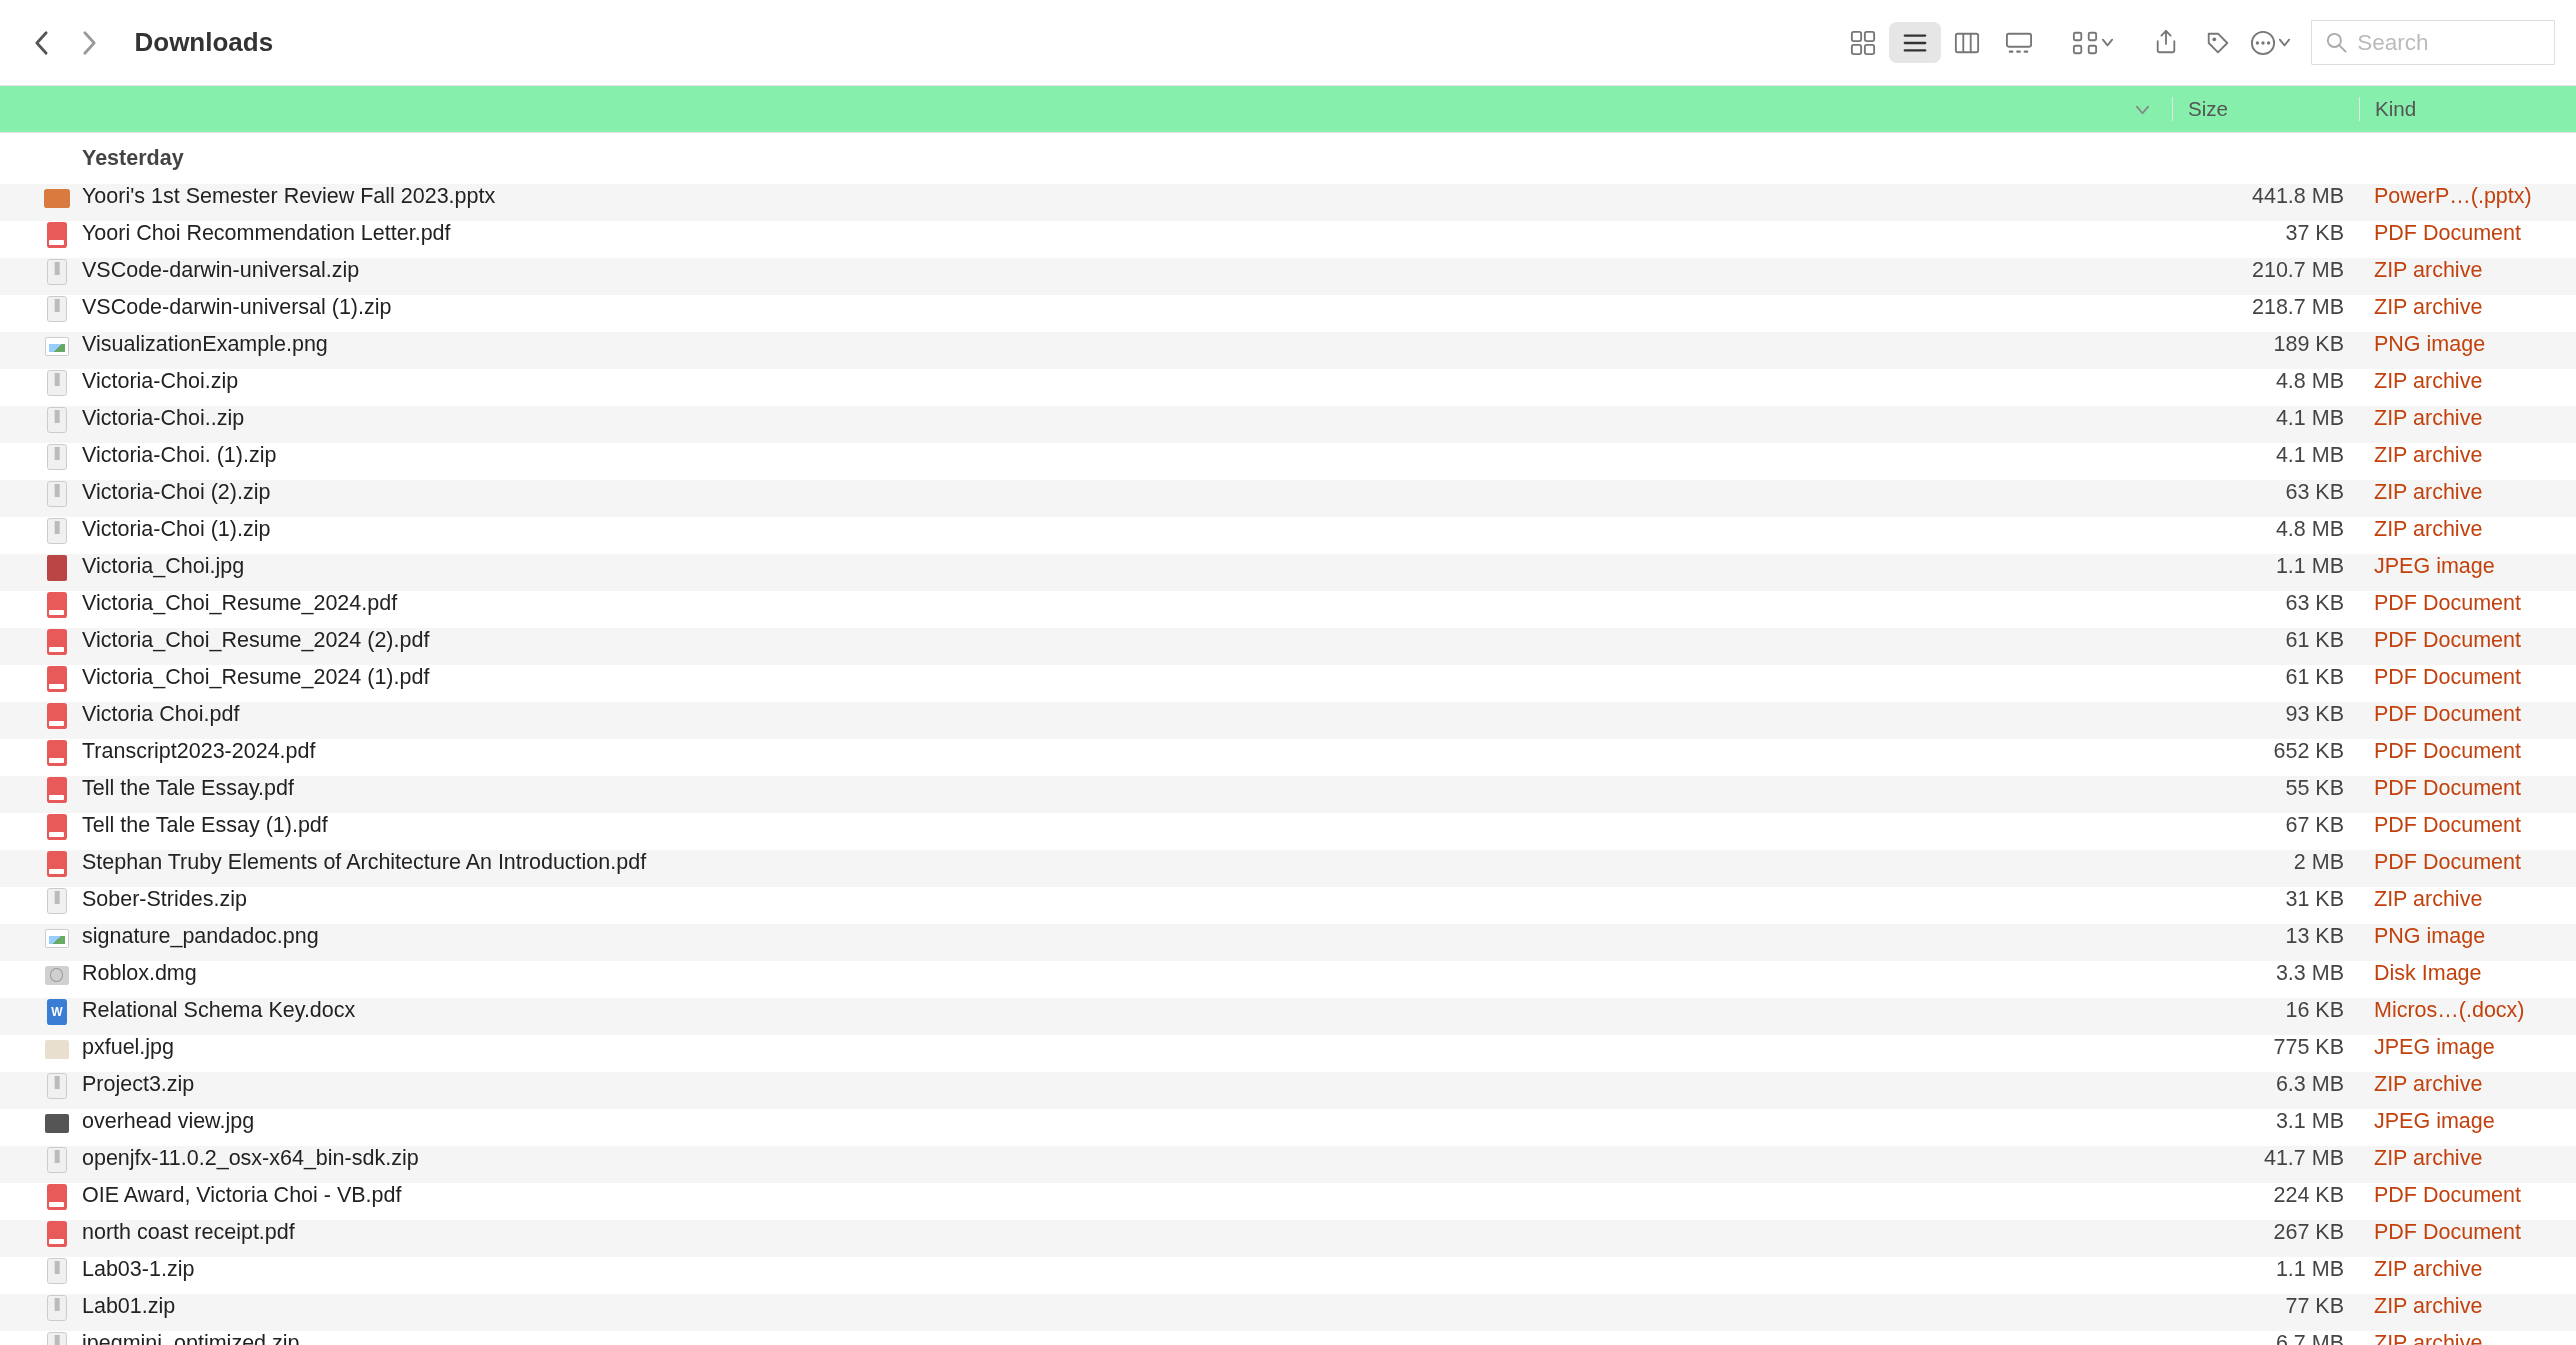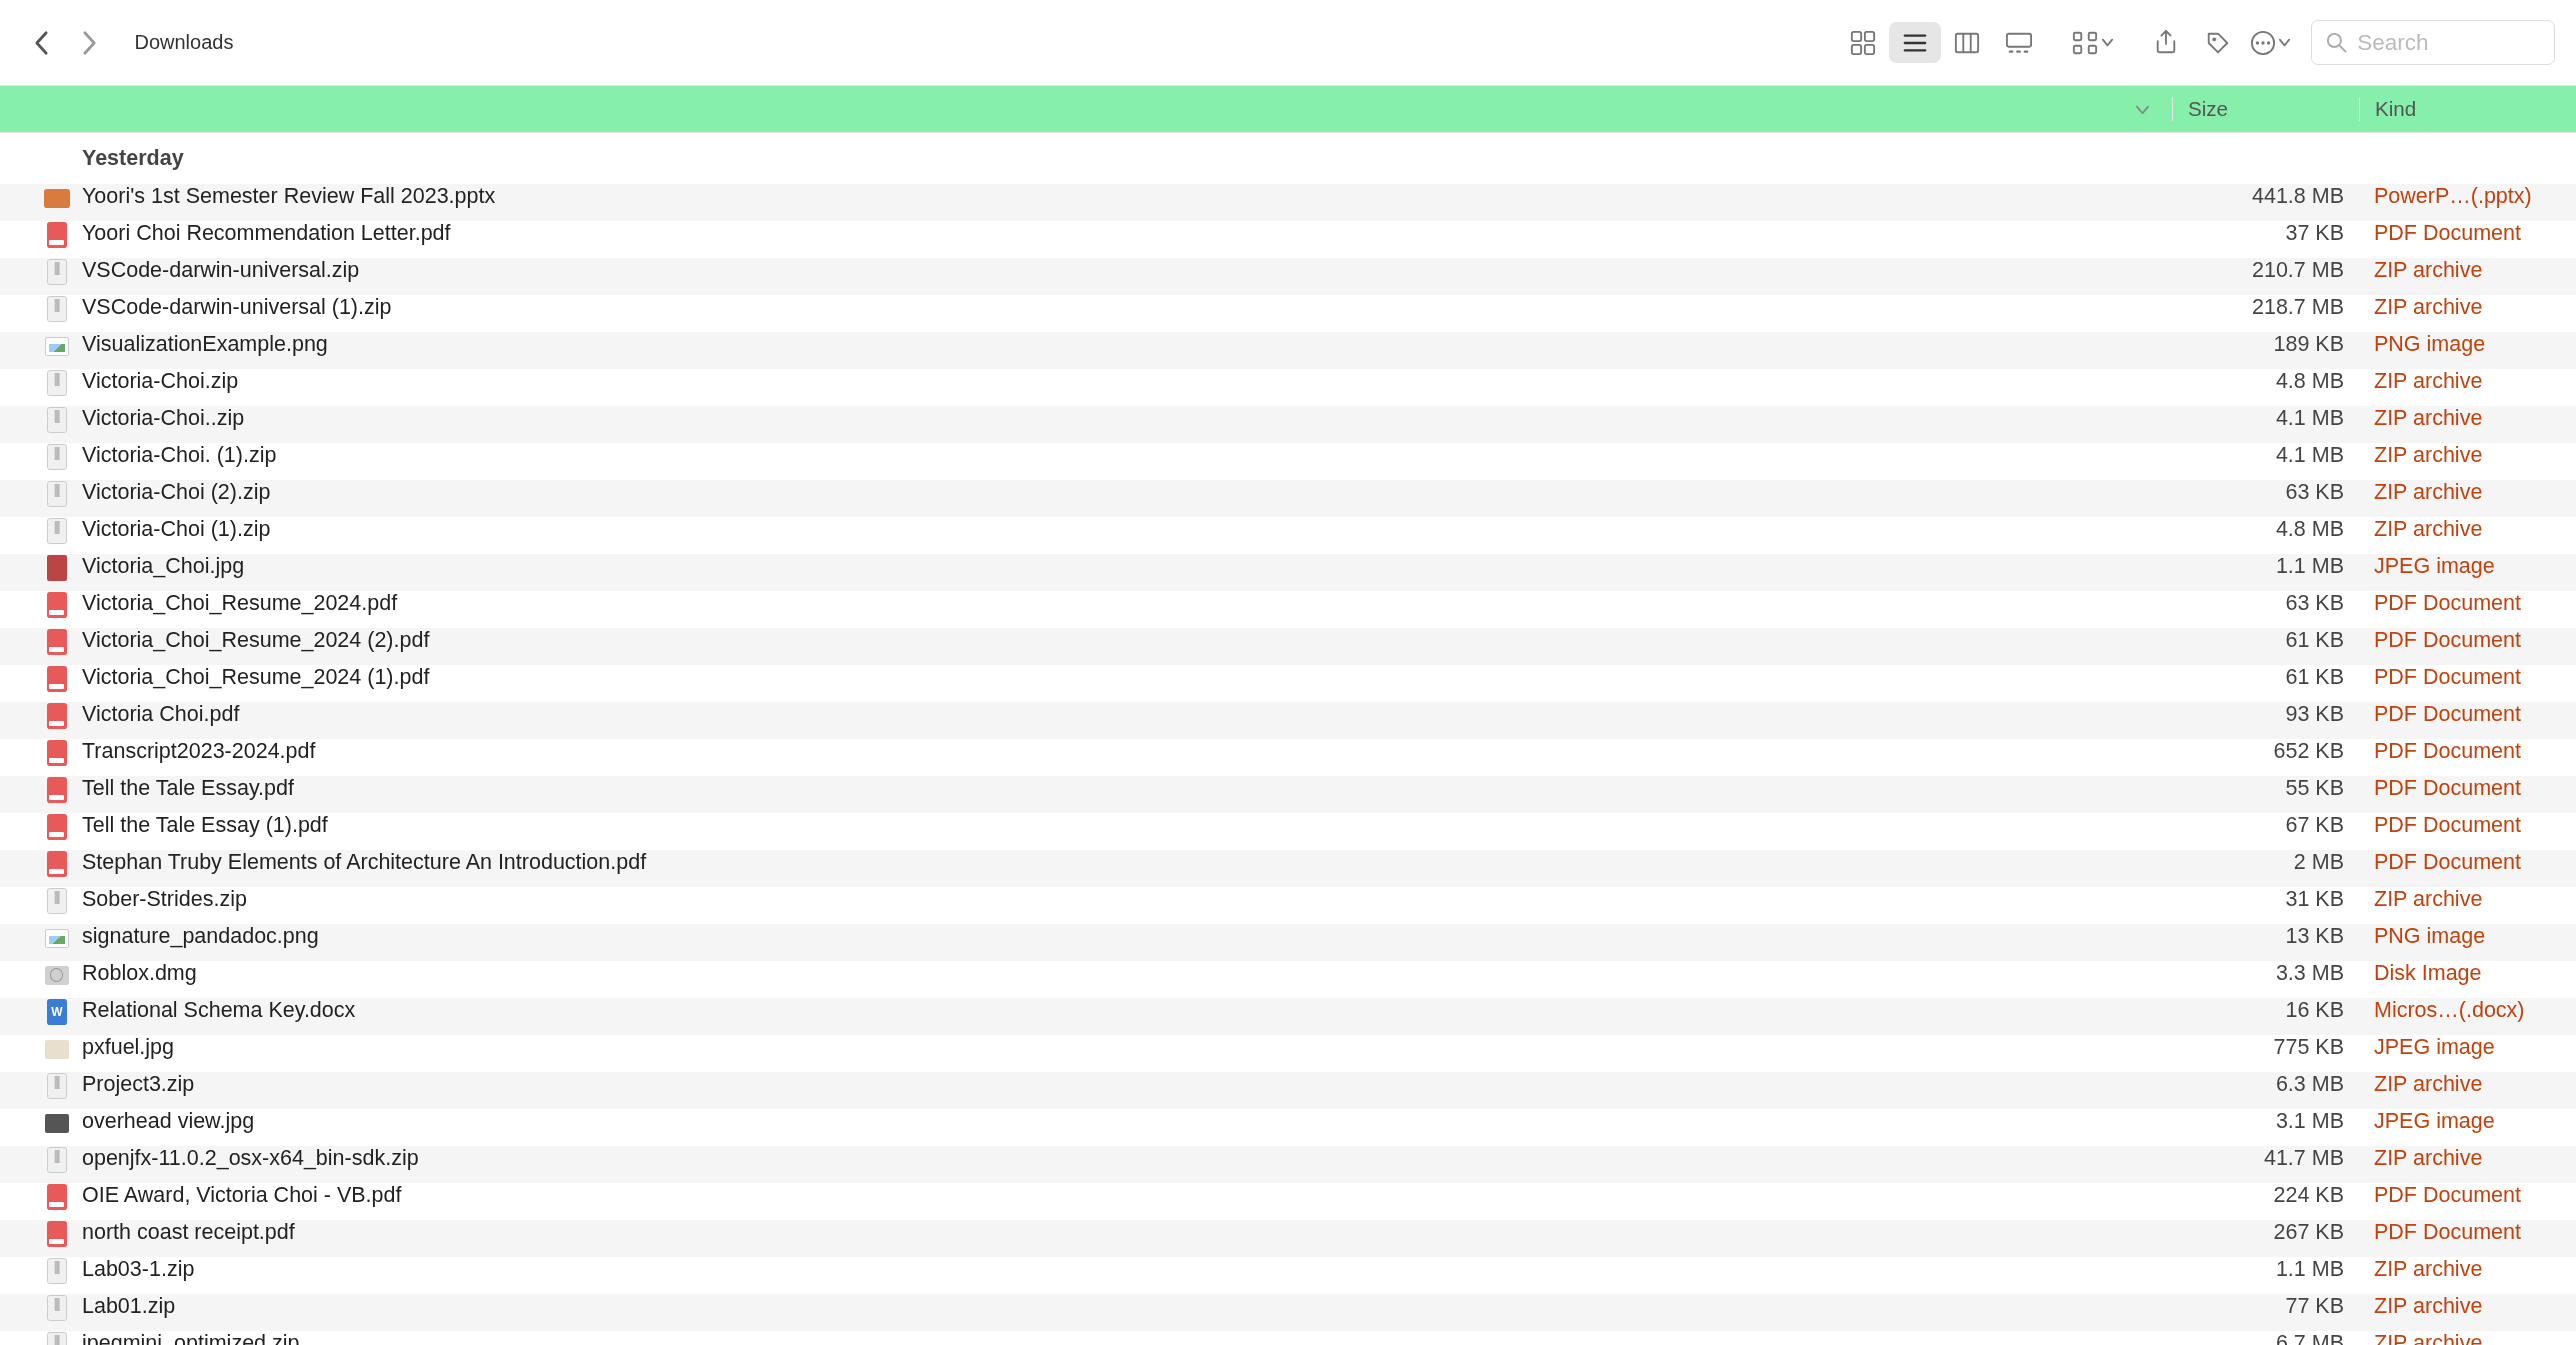--- a/index.html
+++ b/index.html
@@ -23,22 +23,22 @@
     }
     .nav-btns { display: flex; gap: 7.5px; }
     .nav-btn {
       width: 41px; height: 41px;
       display: flex; align-items: center; justify-content: center;
       color: #999;
       border-radius: 7.5px;
     }
     .nav-btn.enabled { color: #555; }
     .title {
-      font-size: 20px;
-      font-weight: 400;
+      font-size: 26px;
+      font-weight: 700;
       color: #333;
       margin-left: 9.4px;
     }
     .spacer { flex: 1; }
     .view-btns, .action-btns { display: flex; gap: 0; }
     .view-btn, .action-btn {
       width: 52px; height: 41px;
       display: flex; align-items: center; justify-content: center;
       color: #777;
       border-radius: 7.5px;
@@ -50,21 +50,21 @@
     .group-btn {
       display: flex; align-items: center; justify-content: center;
       gap: 3.7px;
       padding: 0 11.2px;
       height: 41px;
       color: #777;
     }
     .search-wrap {
       display: flex; align-items: center;
       border: 0.9px solid #ddd;
-      border-radius: 7px;
+      border-radius: 1px;
       height: 45px;
       padding: 0 13px;
       min-width: 244px;
       gap: 9.4px;
       color: #aaa;
     }
     .search-input {
       border: none;
       outline: none;
       font-size: 22.5px;

